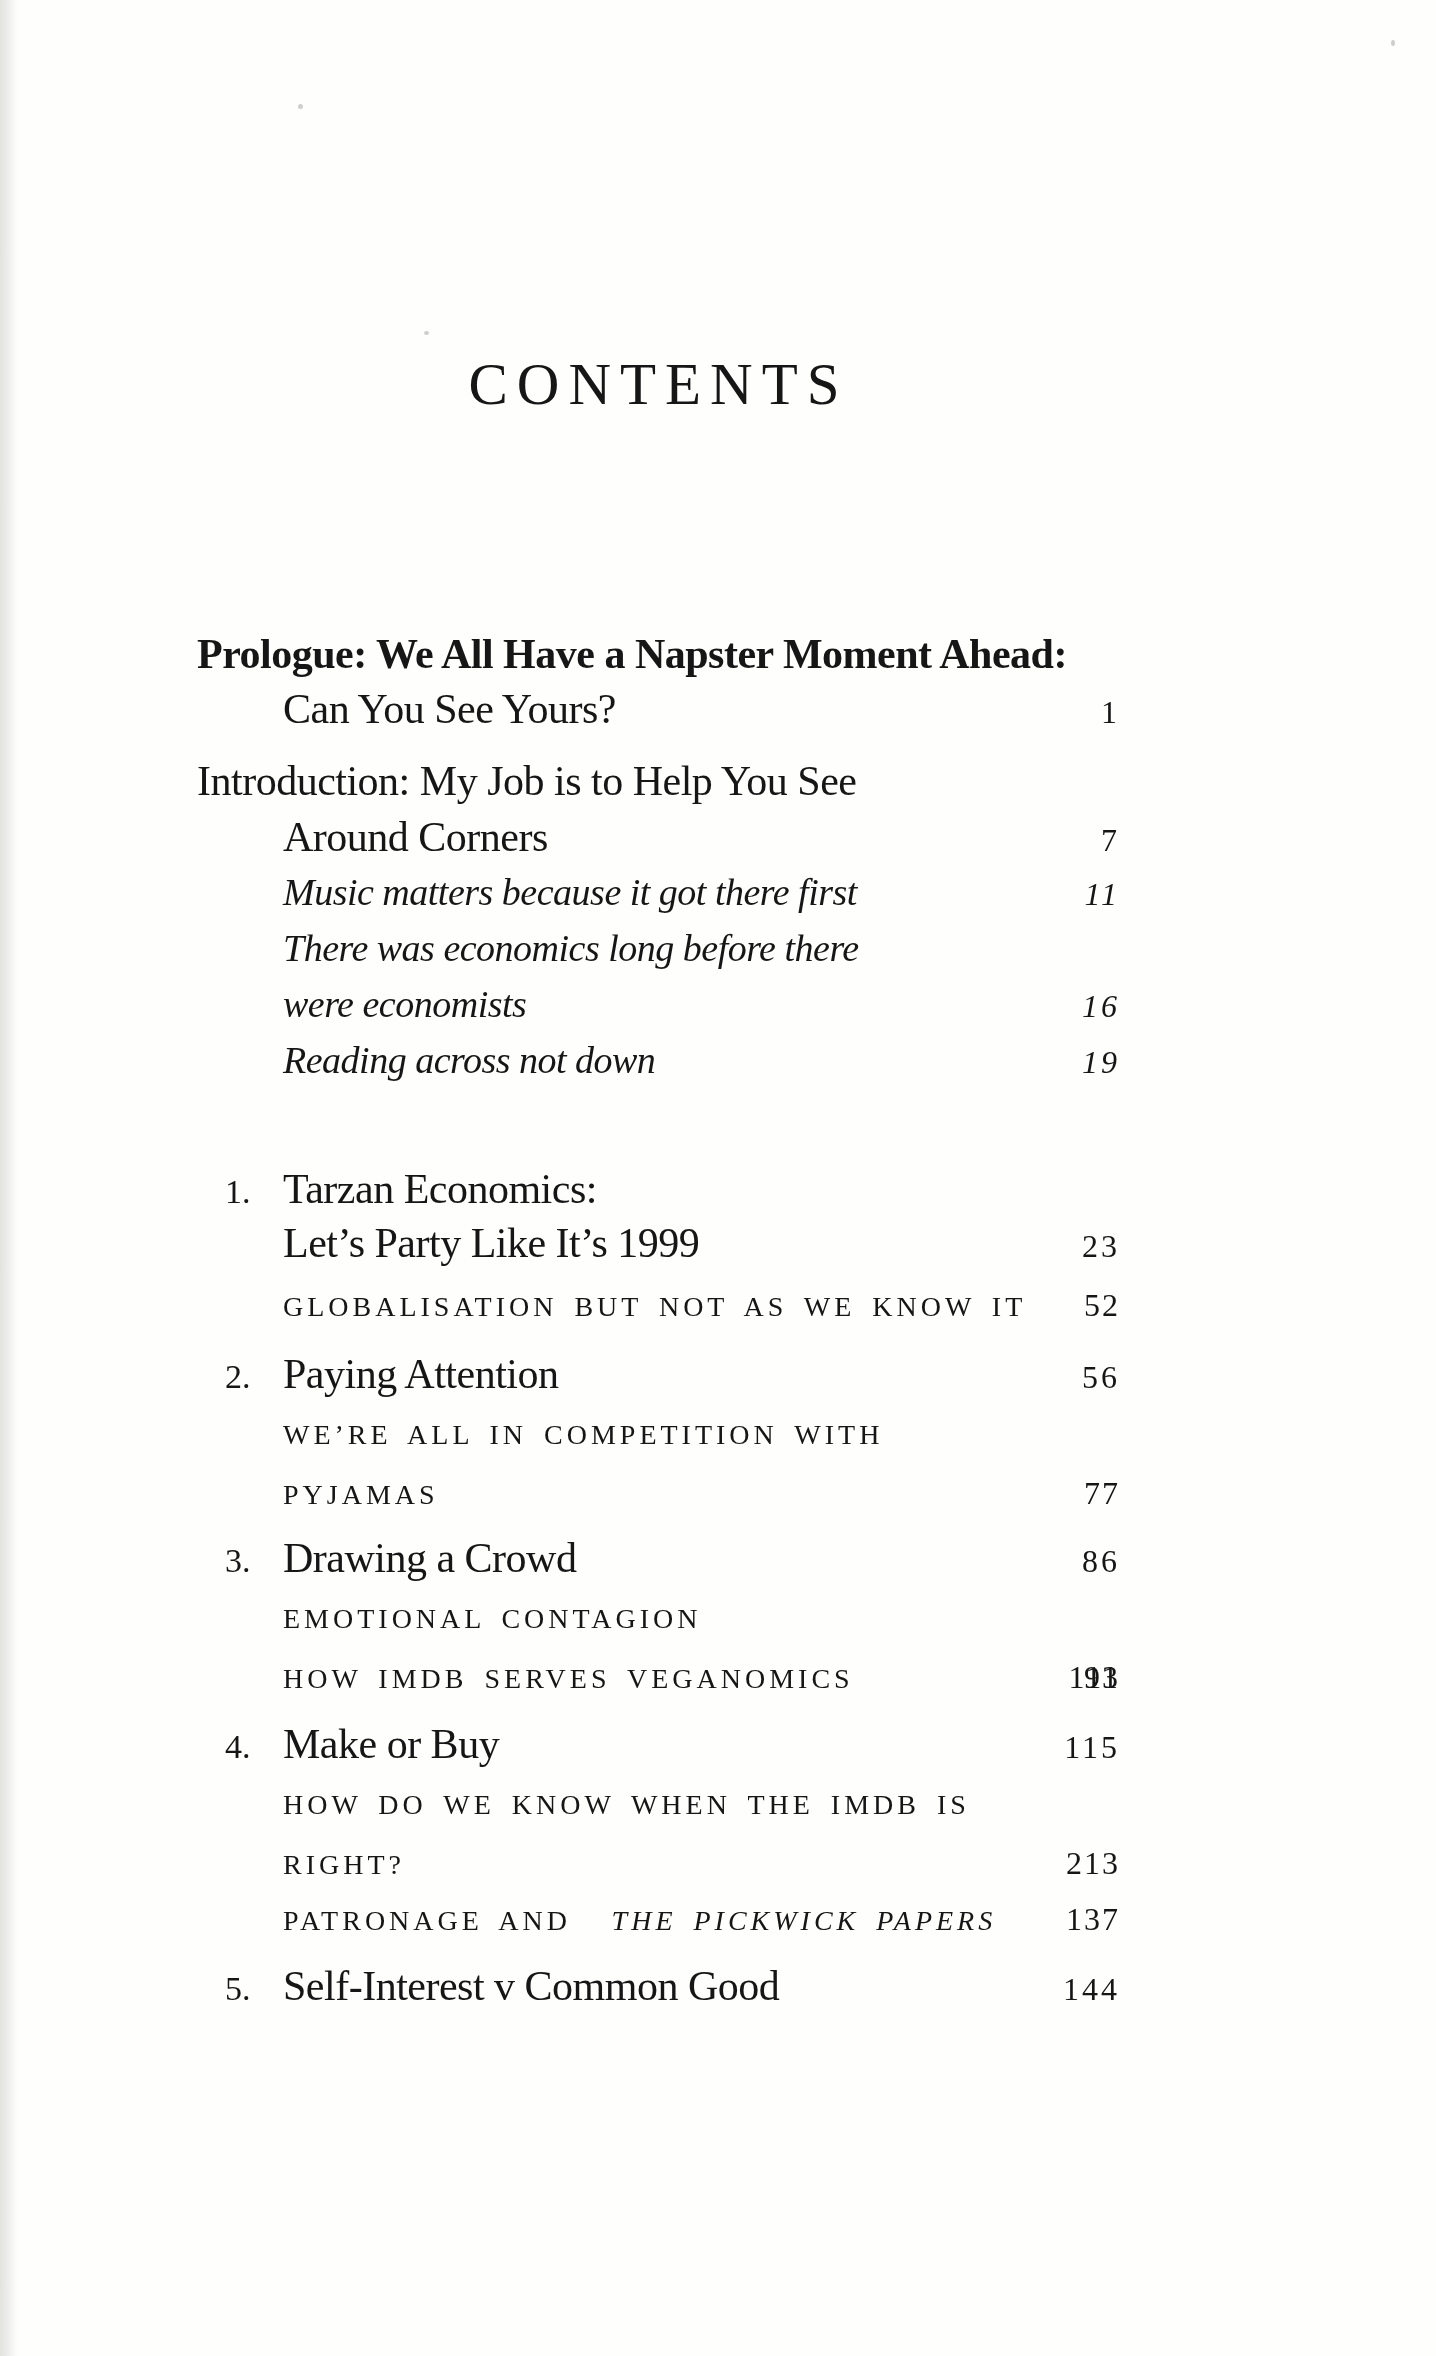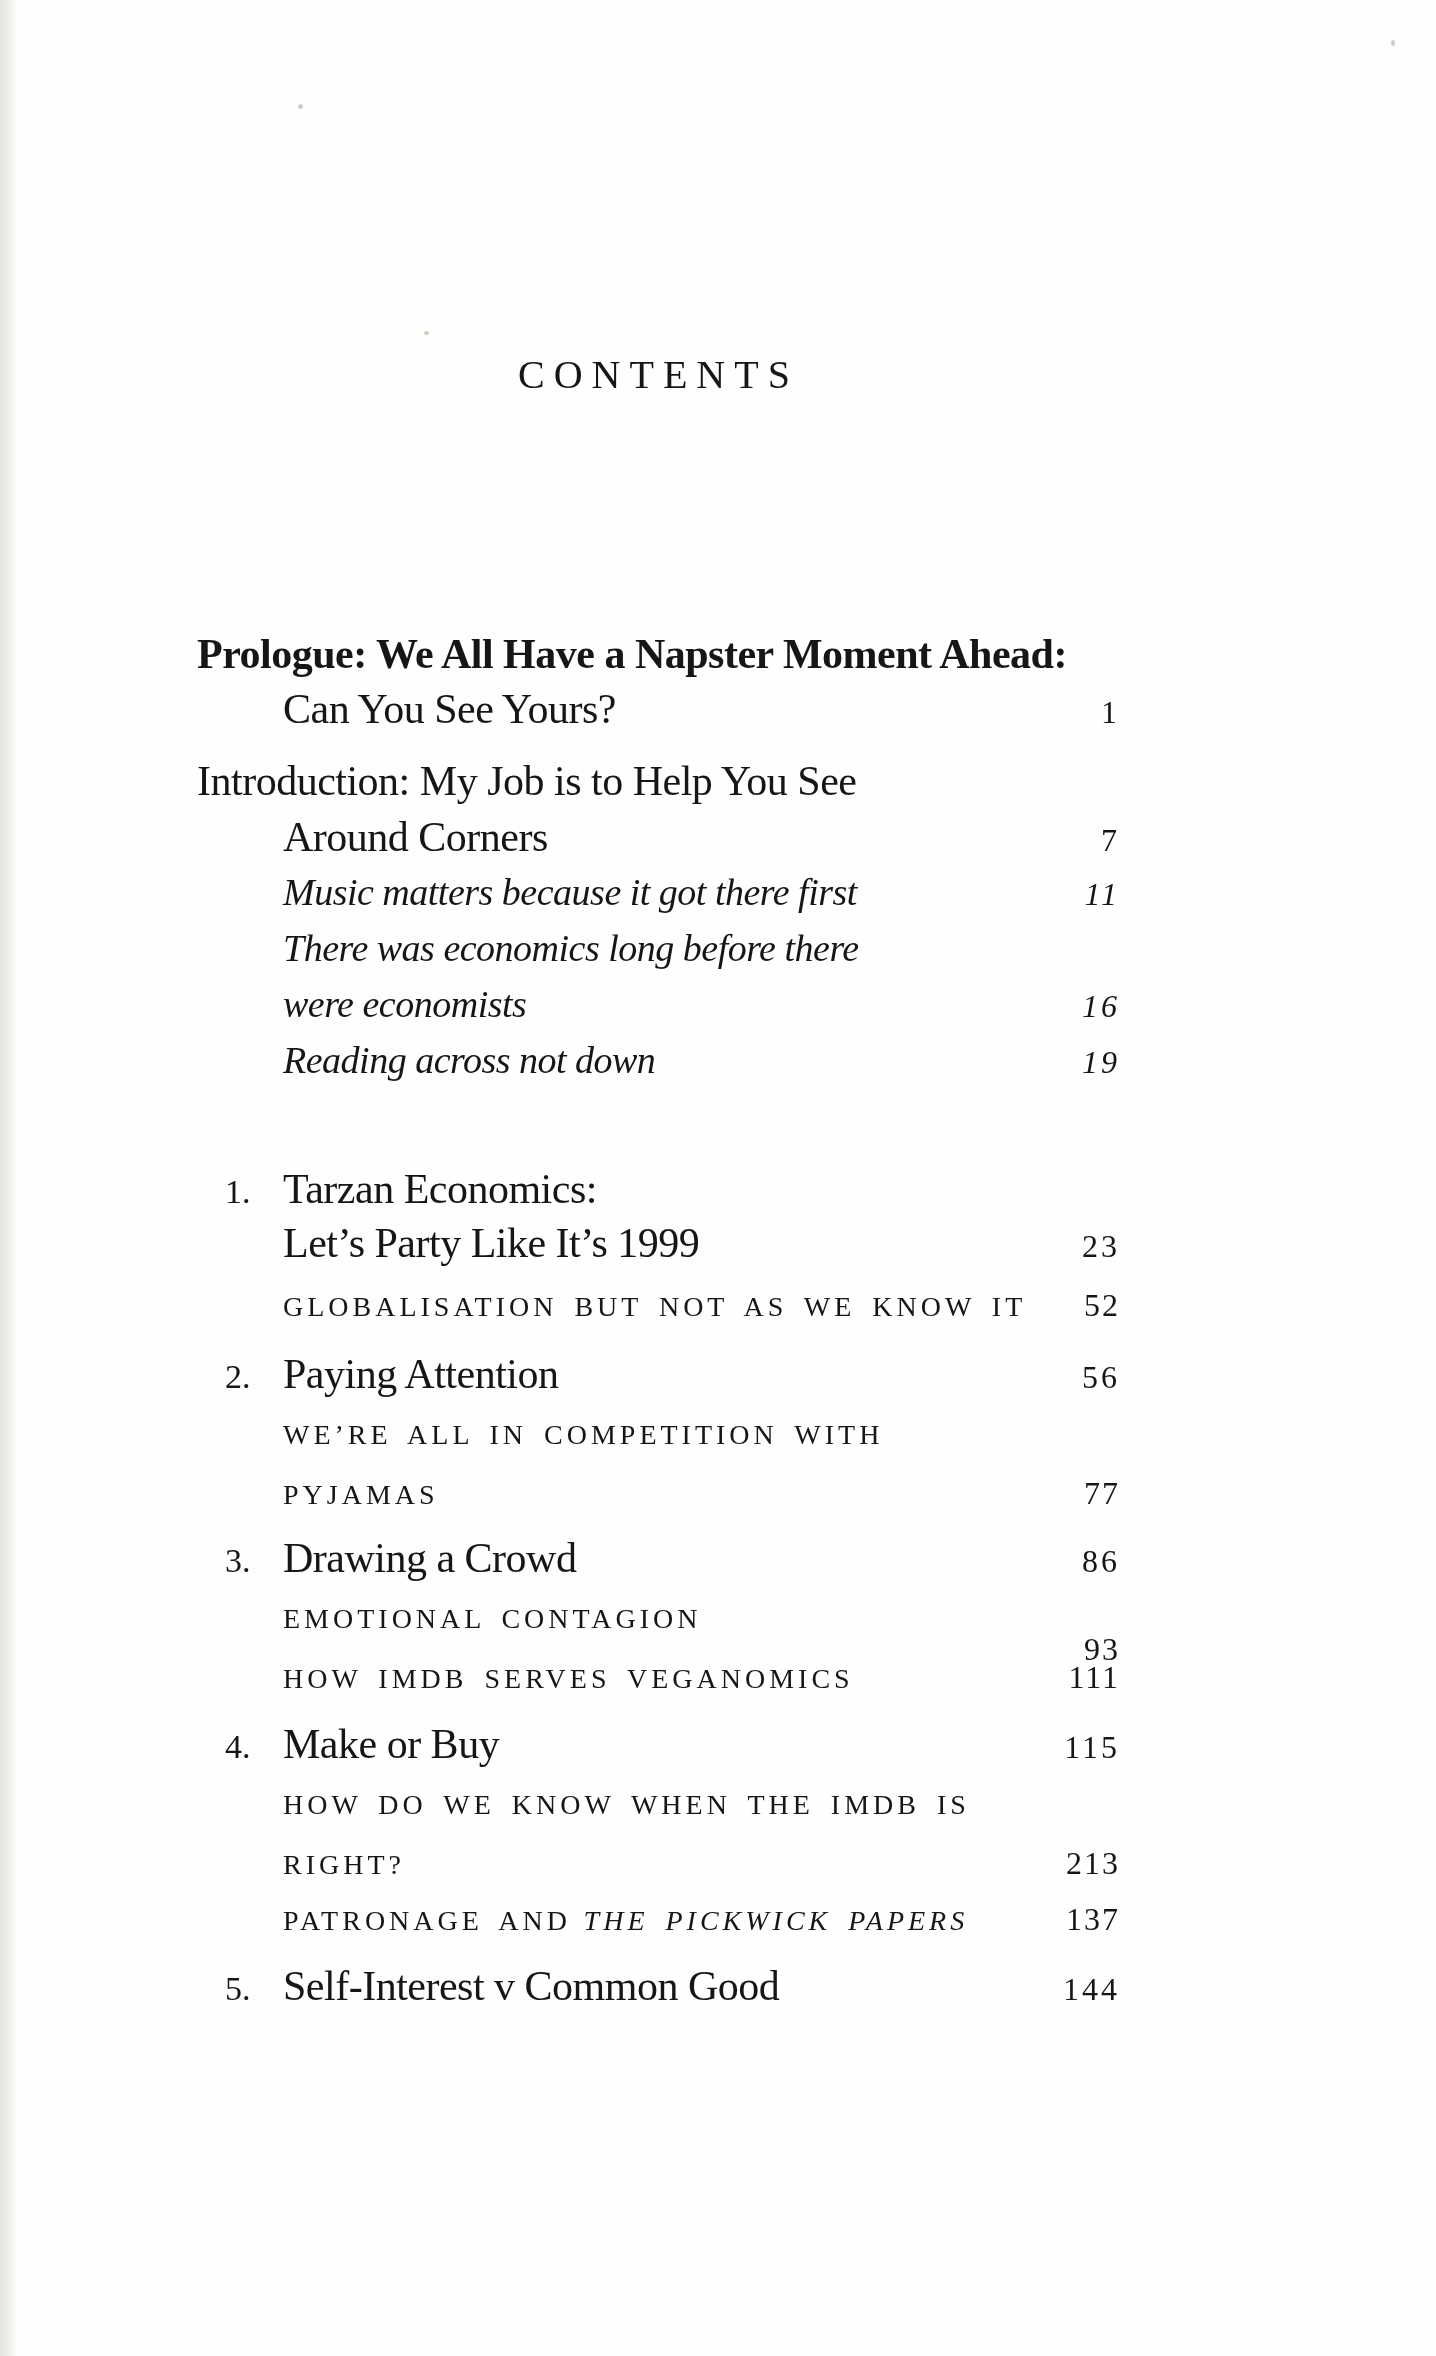--- a/index.html
+++ b/index.html
@@ -41,37 +41,38 @@
     width: 100%;
     display: flex;
     align-items: baseline;
     font-size: 42px;
     line-height: 1;
     letter-spacing: -0.5px;
     white-space: nowrap;
   }
   .row.title-row {
     justify-content: center;
-    font-size: 40px;
+    font-size: 59px;
     letter-spacing: 9px;
   }
   .row.indent { padding-left: 86px; box-sizing: border-box; justify-content: space-between; }
   .row.italic-row {
     padding-left: 86px;
     box-sizing: border-box;
     font-style: italic;
     font-size: 38px;
     letter-spacing: -0.5px;
   }
   .row.sc-row {
     padding-left: 86px;
     box-sizing: border-box;
     font-size: 28px;
     letter-spacing: 4px;
     word-spacing: 6px;
+    gap: 28px;
   }
   .row.chapter { padding-left: 28px; box-sizing: border-box; }
   .chapter-num {
     display: inline-block;
     width: 58px;
     flex: 0 0 58px;
     font-size: 34px;
     letter-spacing: 0;
   }
   .entry-text { }

